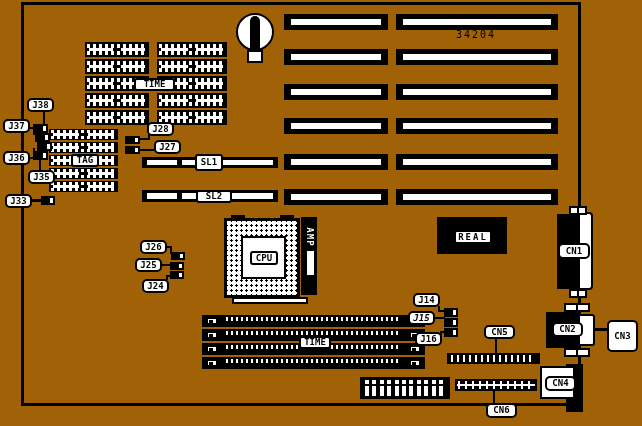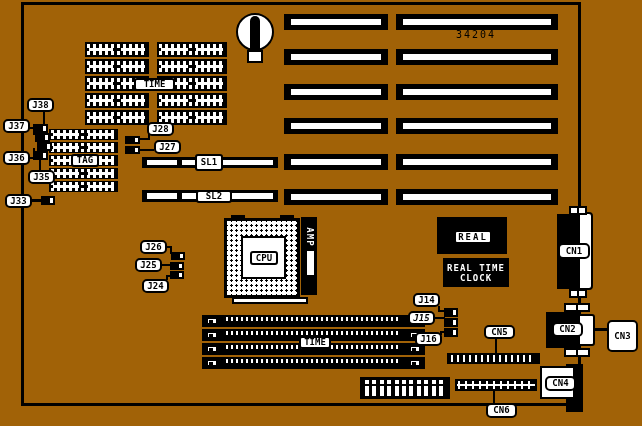--- a/index.html
+++ b/index.html
@@ -170,24 +170,20 @@
   <div class="abs jmp" style="left:170px;top:271px;width:14px;height:8px;"></div>
   <div class="abs ln" style="left:166px;top:246px;width:6px;height:2px;"></div>
   <div class="abs ln" style="left:170px;top:246px;width:2px;height:8px;"></div>
   <div class="abs ln" style="left:161px;top:264px;width:10px;height:2px;"></div>
   <div class="abs ln" style="left:166px;top:275px;width:2px;height:5px;"></div>
   <div class="abs ln" style="left:166px;top:275px;width:6px;height:2px;"></div>
 
   <div class="abs blk" style="left:437px;top:217px;width:70px;height:37px;"></div>
   <div class="abs lbl sq" style="left:454px;top:230px;width:38px;height:14px;letter-spacing:2px;">REAL</div>
 
-  <div class="abs blk rtc" style="left:443px;top:258px;width:66px;height:29px;">
-    <span>REAL TIME</span>
-    <span>CLOCK</span>
-  </div>
 
   <div class="abs simm" style="left:202px;top:315px;width:223px;">
     <span class="abs cap" style="left:4px;"></span>
     <span class="abs cap" style="right:4px;"></span>
   </div>
   <div class="abs simm" style="left:202px;top:329px;width:223px;">
     <span class="abs cap" style="left:4px;"></span>
     <span class="abs cap" style="right:4px;"></span>
   </div>
   <div class="abs simm" style="left:202px;top:343px;width:223px;">

